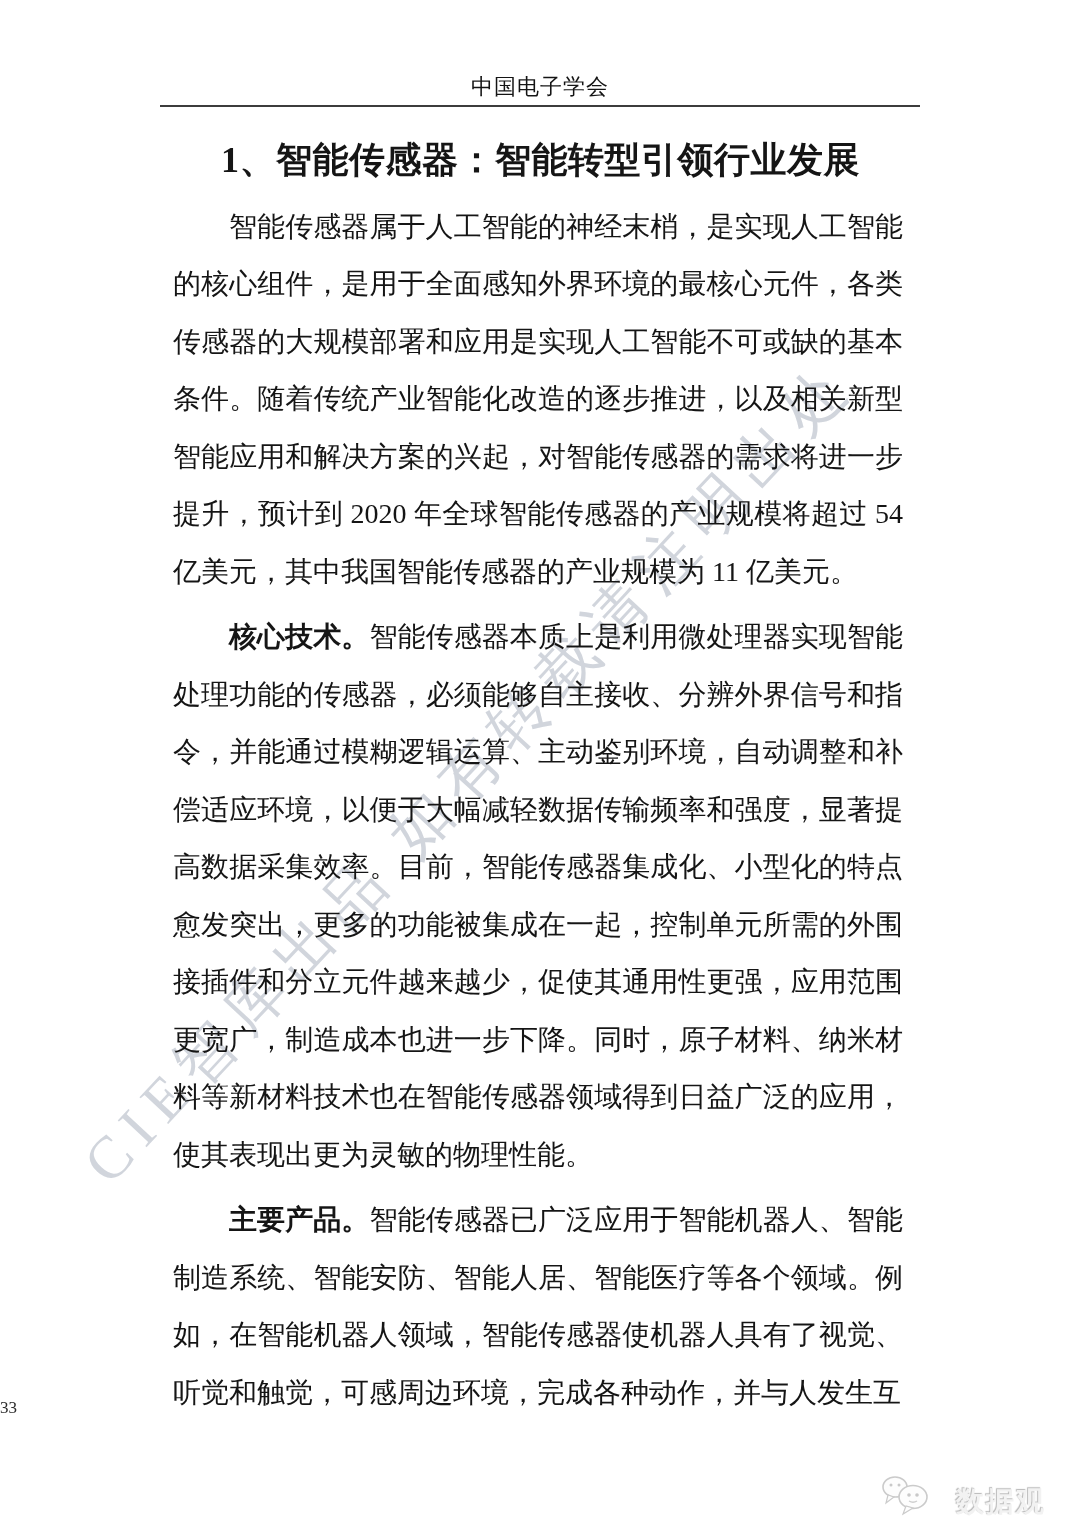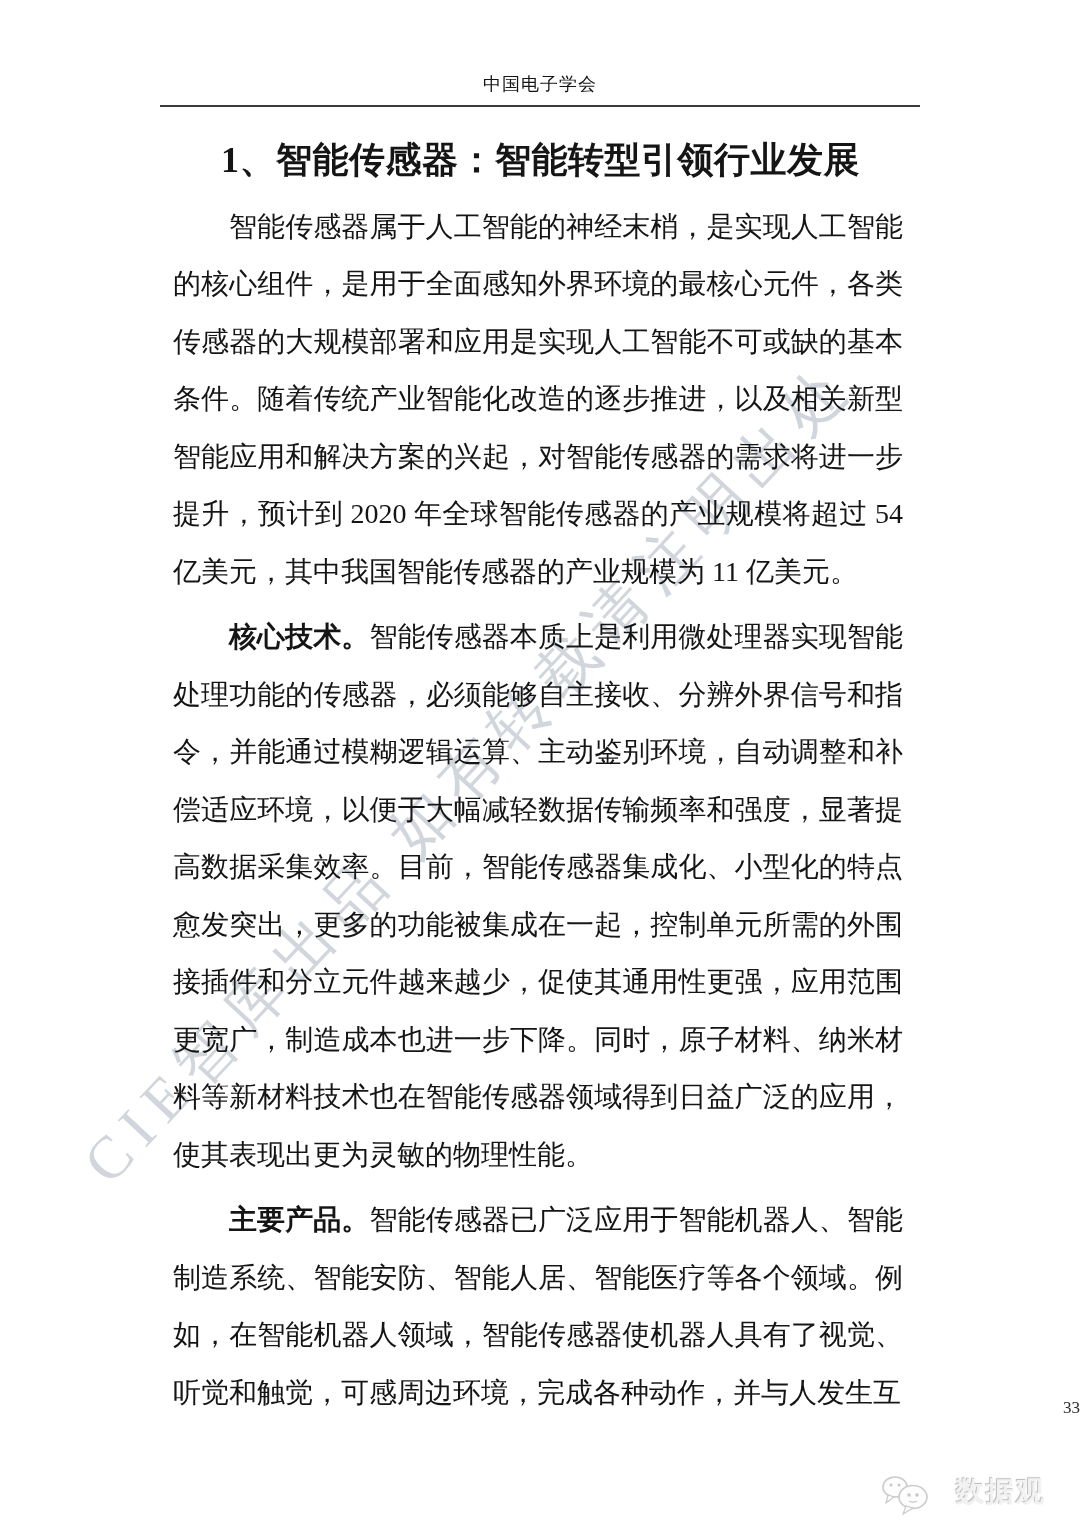--- a/index.html
+++ b/index.html
@@ -5,21 +5,21 @@
   html,body{margin:0;padding:0;}
   body{
     width:1080px;height:1526px;position:relative;background:#ffffff;
     font-family:"Liberation Serif","DejaVu Serif",serif;
     overflow:hidden;
   }
   .page{position:absolute;inset:0;background:#fff;}
   
   .header-text{
     position:absolute;top:72px;left:0;width:1080px;text-align:center;
-    font-size:18px;color:#141414;letter-spacing:1px;z-index:2;
+    font-size:22px;color:#141414;letter-spacing:1px;z-index:2;
   }
   .header-rule{
     position:absolute;top:105px;left:160px;width:760px;height:0;
     border-top:2px solid #3c3c3c;z-index:2;
   }
   
   .watermark{
     position:absolute;left:125px;top:1120px;z-index:1;
     transform-origin:0 100%;transform:rotate(-47deg);
     font-size:60px;letter-spacing:12px;white-space:nowrap;
@@ -32,26 +32,26 @@
     text-align:justify;text-justify:inter-character;
   }
   .content .title{
     margin:0;font-size:36px;font-weight:bold;text-indent:56px;
     letter-spacing:.5px;
   }
   .content p{margin:8px;text-indent:56px;}
   .content p b{font-weight:bold;}
   
   .page-number{
-    position:absolute;top:1398px;left:0;width:1080px;text-align:right;
+    position:absolute;top:1398px;left:0;width:1080px;text-align:left;
     font-size:17px;color:#2c2c2c;z-index:2;
   }
   .footer-logo{
     position:absolute;top:1473px;right:34px;z-index:2;
-    display:flex;align-items:flex-start;gap:24px;
+    display:flex;align-items:flex-end;gap:24px;
   }
   .footer-logo .logo-text{
     font-family:"Liberation Sans","DejaVu Sans",sans-serif;
     font-size:28px;font-weight:bold;color:#f2f2f2;letter-spacing:2px;
     text-shadow:-1px -1px 1px #b9b9b9, 1px 1px 1px #ffffff;
   }
 </style>
 </head>
 <body>
 

